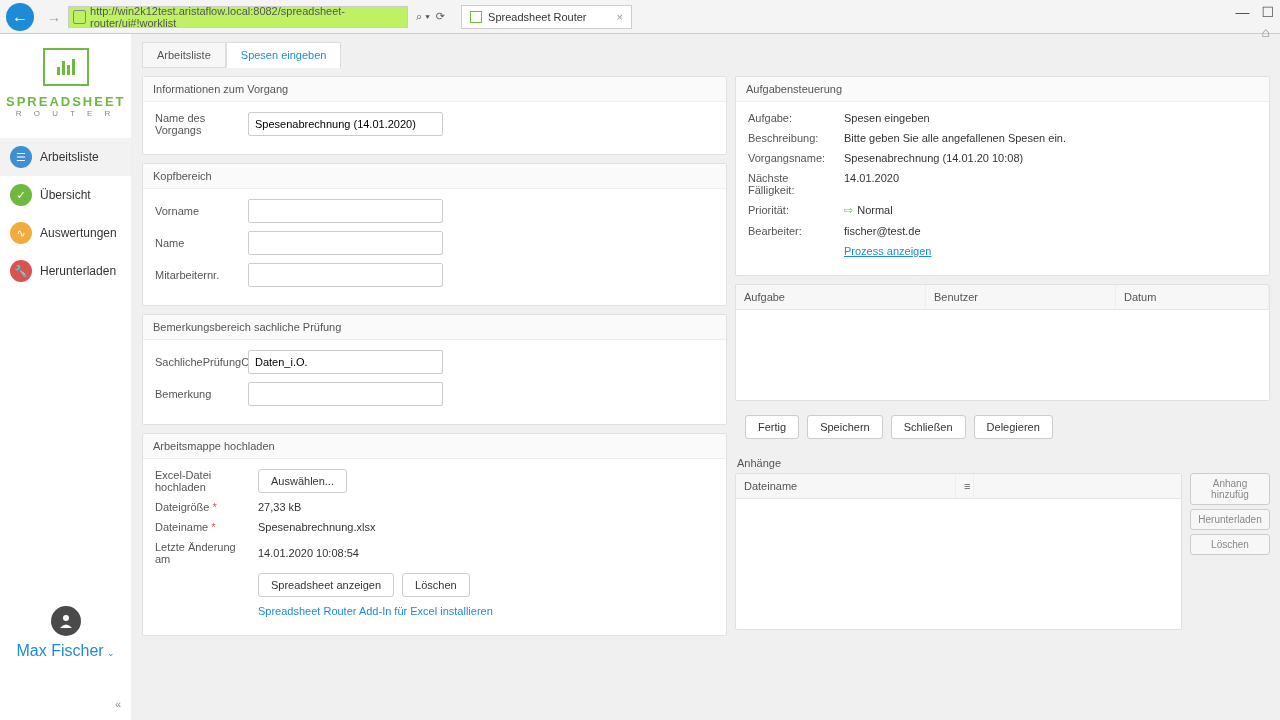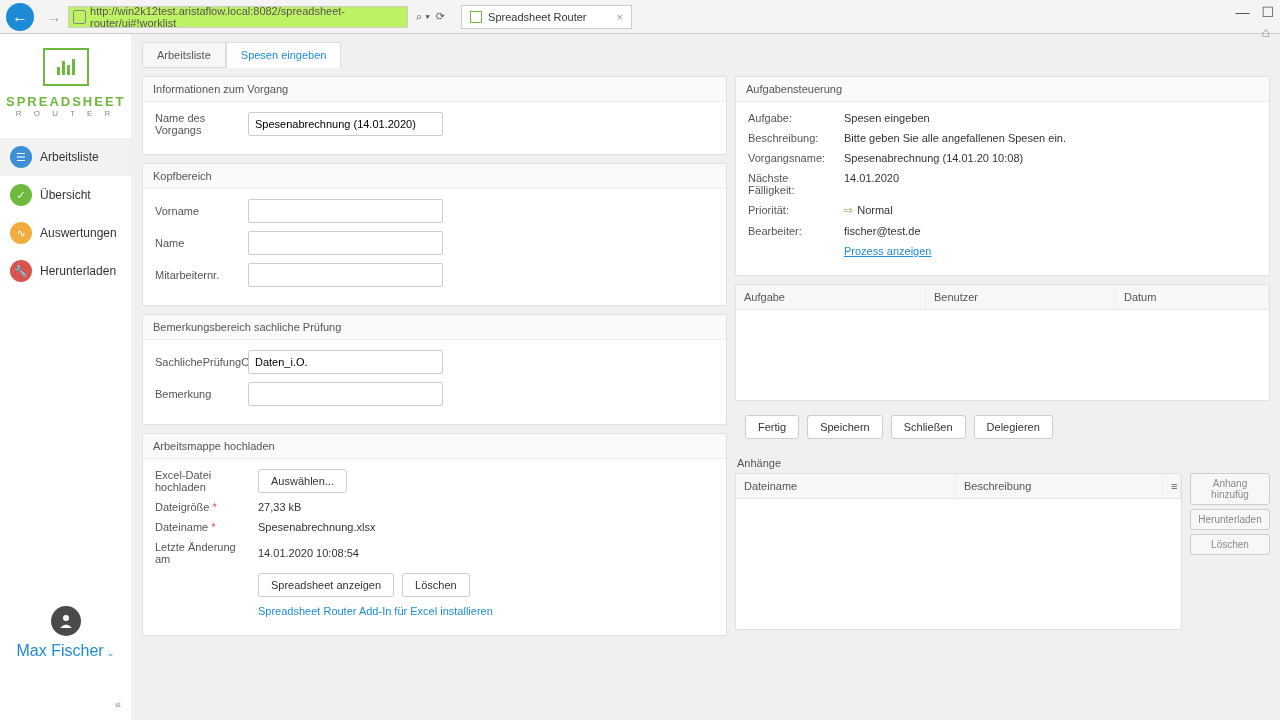--- a/index.html
+++ b/index.html
@@ -285,21 +285,20 @@
           <button class="btn">Schließen</button>
           <button class="btn">Delegieren</button>
         </div>
 
         <div>
           <div class="panel-hdr" style="background:transparent;border:none;padding:4px 2px">Anhänge</div>
           <div class="att-area">
             <div class="att-left">
               <div class="grid-hdr">
                 <div style="width:220px">Dateiname</div>
-                <div class="hdr-cell">Beschreibung</div>
                 <div style="width:18px;text-align:center">≡</div>
               </div>
               <div class="grid-body" style="height:130px"></div>
             </div>
             <div class="att-right">
               <button class="btn">Anhang hinzufüg</button>
               <button class="btn">Herunterladen</button>
               <button class="btn">Löschen</button>
             </div>
           </div>

